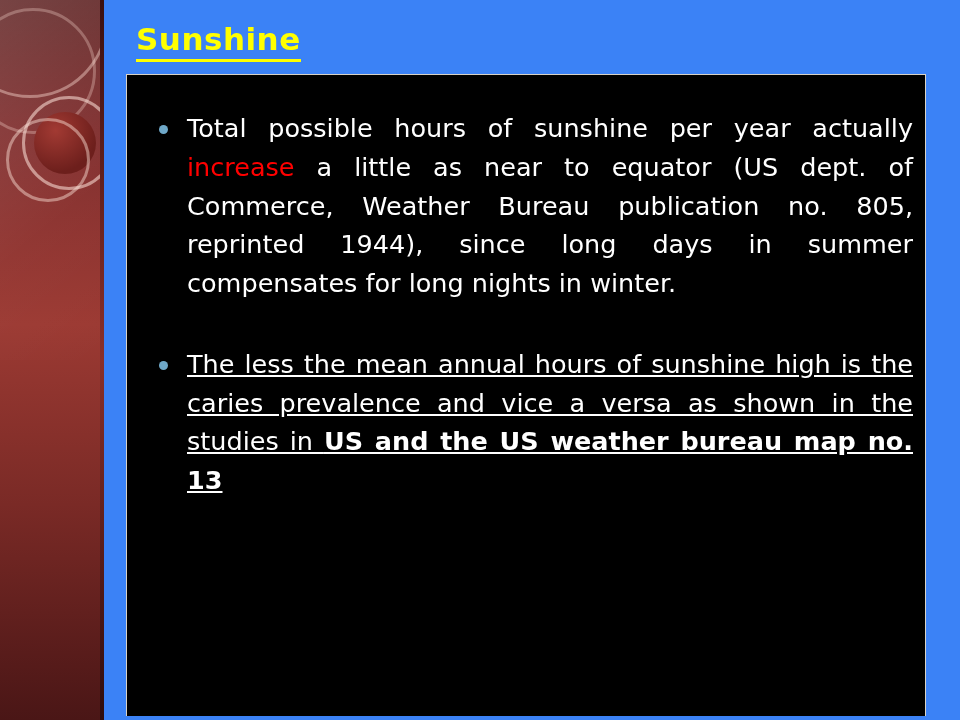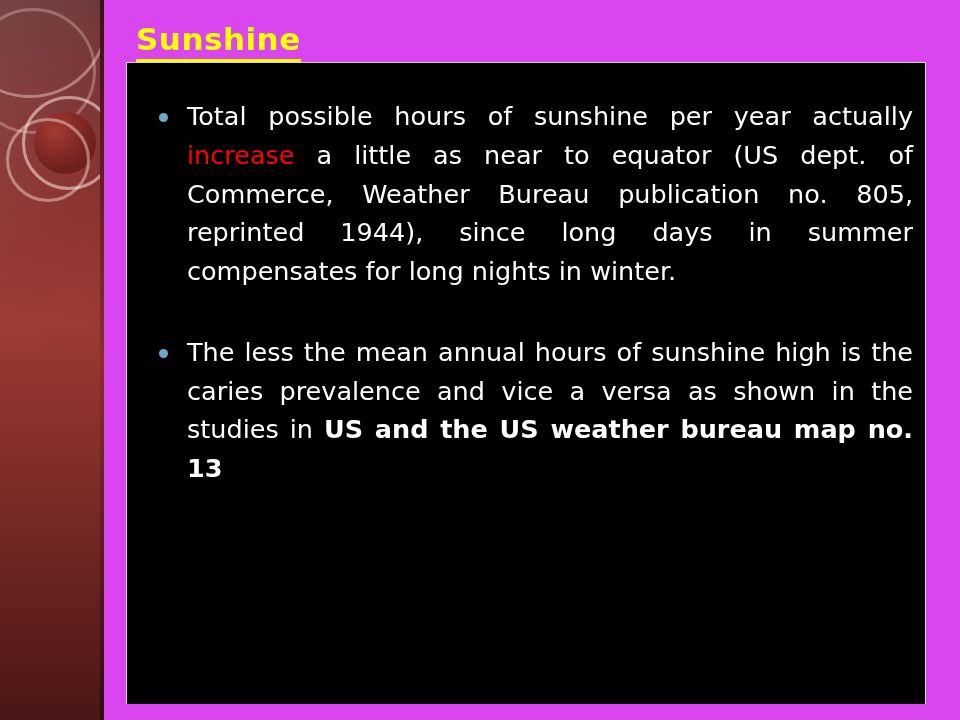--- a/index.html
+++ b/index.html
@@ -10,21 +10,21 @@
   body {
     width: 960px;
     height: 720px;
     overflow: hidden;
     font-family: "DejaVu Sans", sans-serif;
   }
   .slide {
     position: relative;
     width: 960px;
     height: 720px;
-    background: #d946ef;
+    background: #3b82f6;
     overflow: hidden;
   }
 
   
   .left-band {
     position: absolute;
     left: 0; top: 0;
     width: 104px;
     height: 720px;
     background: linear-gradient(180deg, #5d2020 0%, #7e2b2b 18%, #9c3a33 45%, #7a2a26 70%, #4a1616 100%);
@@ -71,21 +71,21 @@
     letter-spacing: 0.5px;
     border-bottom: 3px solid #FFFF00;
     padding-bottom: 1px;
     line-height: 1.15;
   }
 
   
   .content-box {
     position: absolute;
     left: 126px;
-    top: 62px;
+    top: 74px;
     width: 800px;
     height: 642px;
     border: 1px solid #d9d2c6;
     border-bottom: none;
     background: #000000;
     box-sizing: border-box;
     padding: 34px 12px 0 18px;
   }
 
   ul.bullets {
@@ -97,21 +97,21 @@
     position: relative;
     padding-left: 42px;
     margin-bottom: 42px;
     color: #ffffff;
     font-family: "DejaVu Sans", sans-serif;
     font-size: 25.5px;
     line-height: 1.52;
     text-align: justify;
     text-justify: inter-word;
   }
-  ul.bullets > li:last-child { margin-bottom: 8px; }
+  ul.bullets > li:last-child { margin-bottom: 8px; text-decoration: underline; }
   ul.bullets > li .dot {
     position: absolute;
     left: 14px;
     top: 16px;
     width: 9px;
     height: 9px;
     border-radius: 50%;
     background: #6fa8c8;
   }
   .red { color: #FF0000; }

